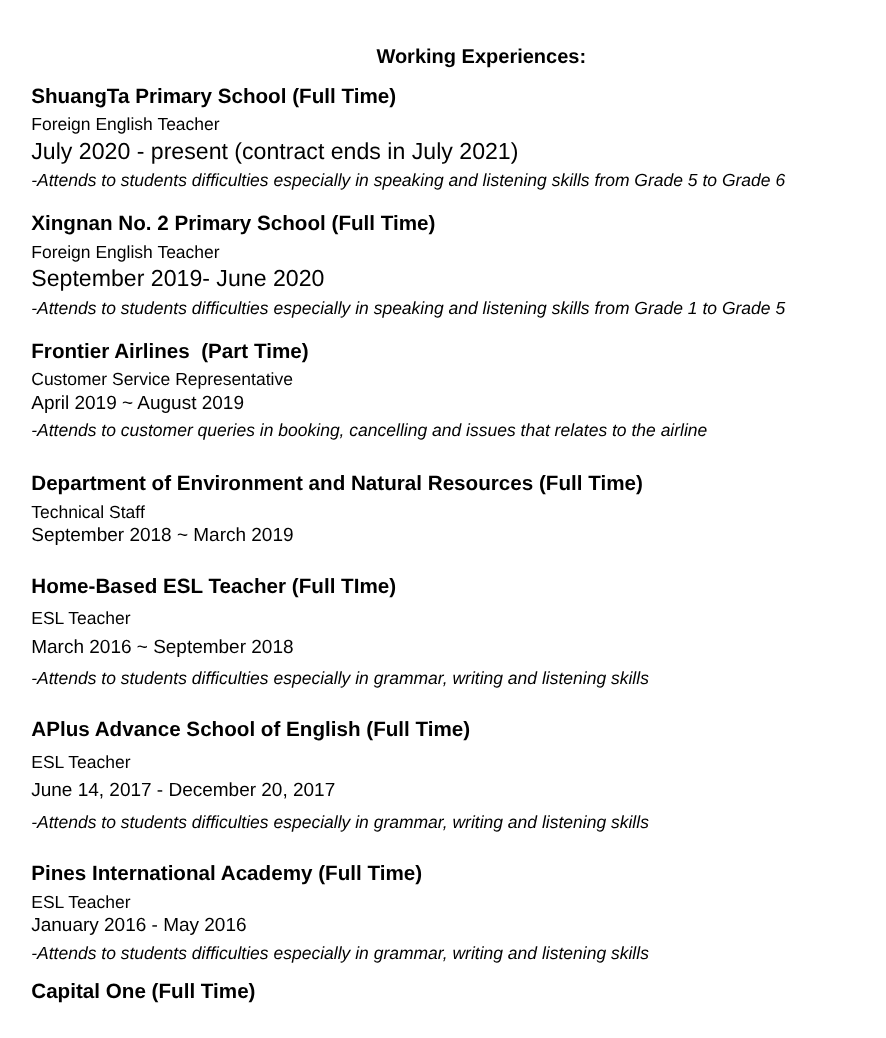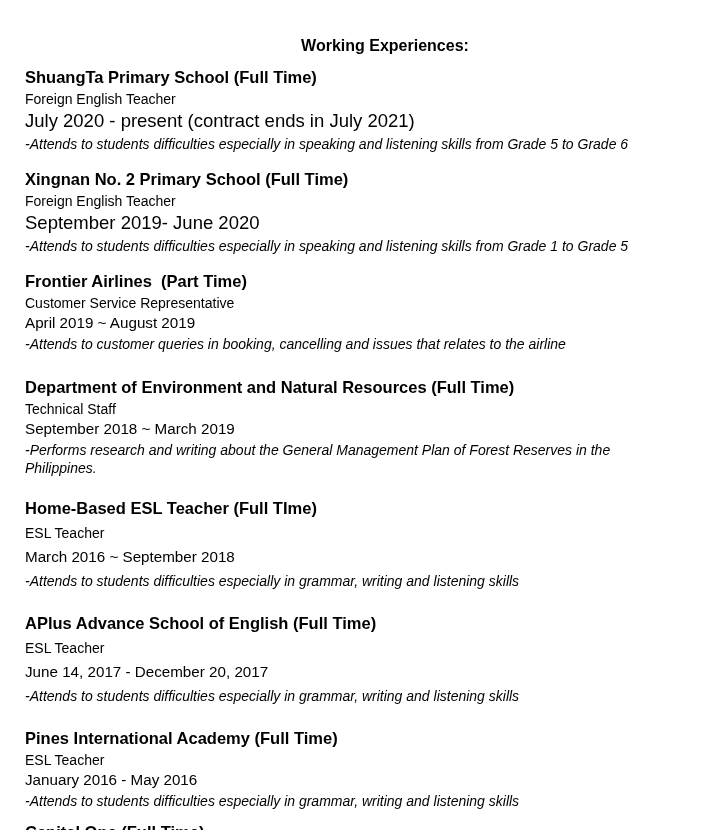--- a/index.html
+++ b/index.html
@@ -90,21 +90,20 @@
     <div class="company">Frontier Airlines  (Part Time)</div>
     <div class="role">Customer Service Representative</div>
     <div class="period">April 2019 ~ August 2019</div>
     <div class="desc">-Attends to customer queries in booking, cancelling and issues that relates to the airline</div>
   </div>
 
   <div class="entry e4">
     <div class="company">Department of Environment and Natural Resources (Full Time)</div>
     <div class="role">Technical Staff</div>
     <div class="period">September 2018 ~ March 2019</div>
-    <div class="desc">-Performs research and writing about the General Management Plan of Forest Reserves in the Philippines.</div>
   </div>
 
   <div class="entry e5 loose">
     <div class="company">Home-Based ESL Teacher (Full TIme)</div>
     <div class="role">ESL Teacher</div>
     <div class="period">March 2016 ~ September 2018</div>
     <div class="desc">-Attends to students difficulties especially in grammar, writing and listening skills</div>
   </div>
 
   <div class="entry e6 loose">

